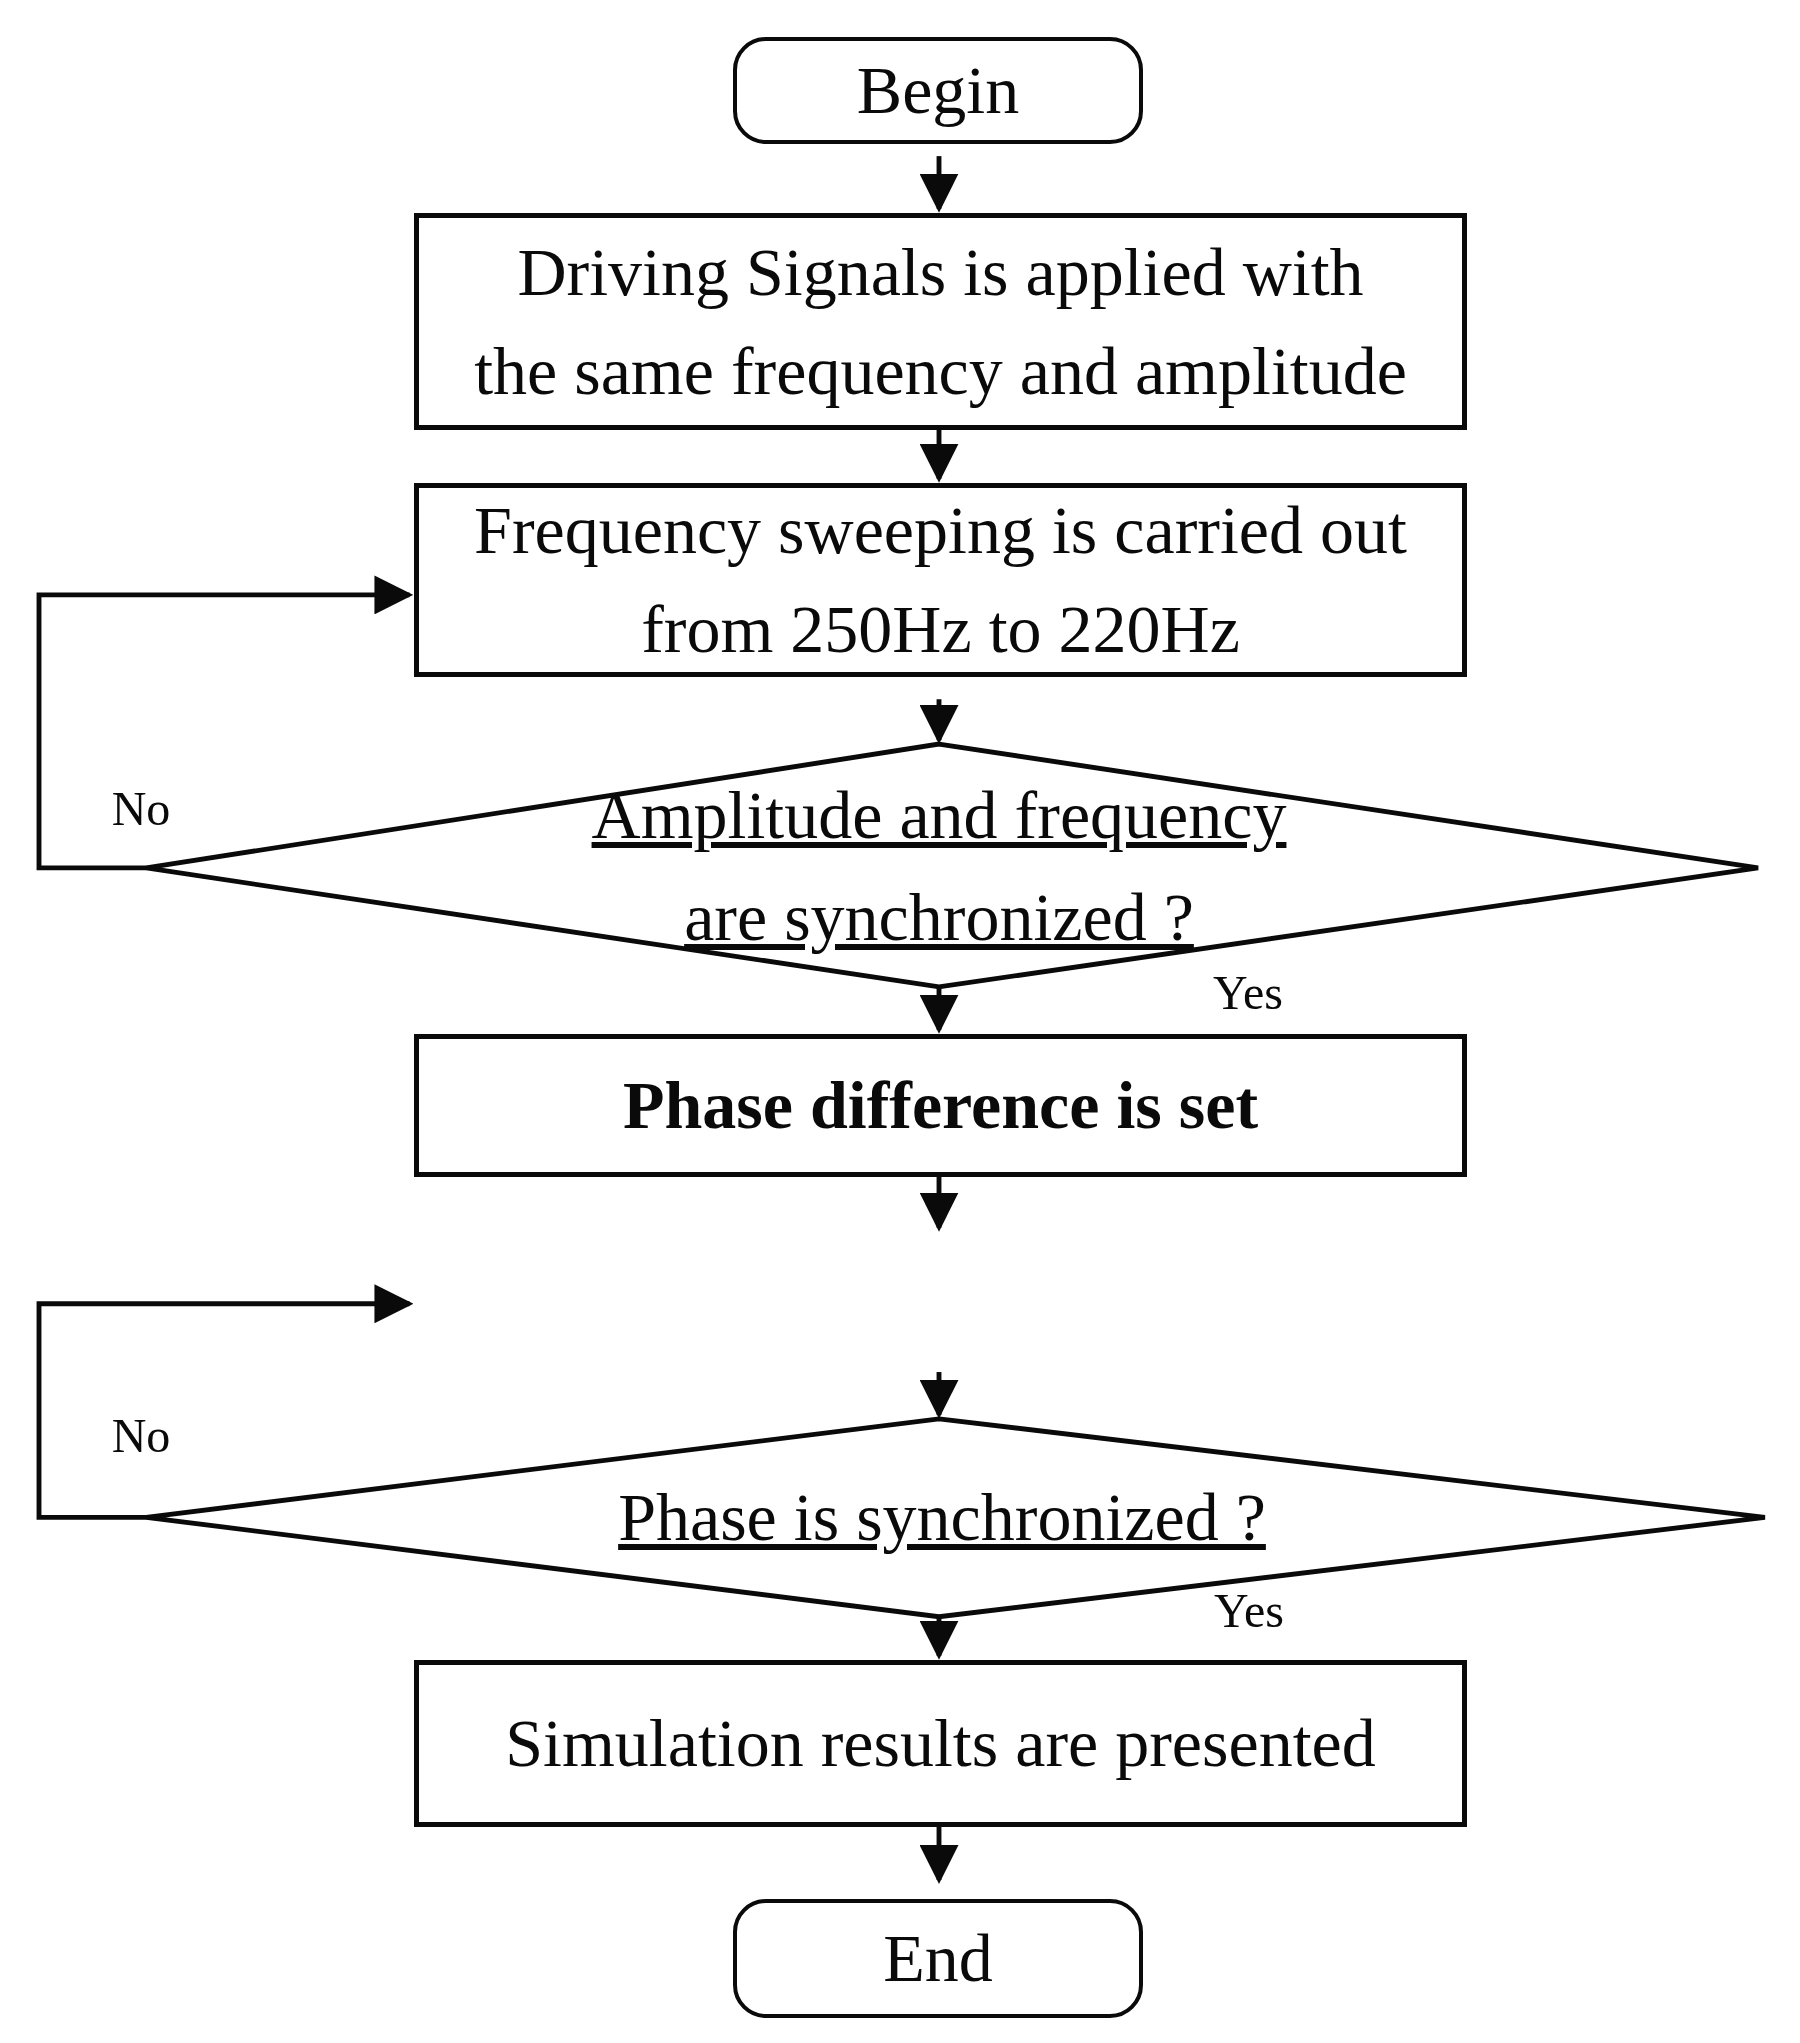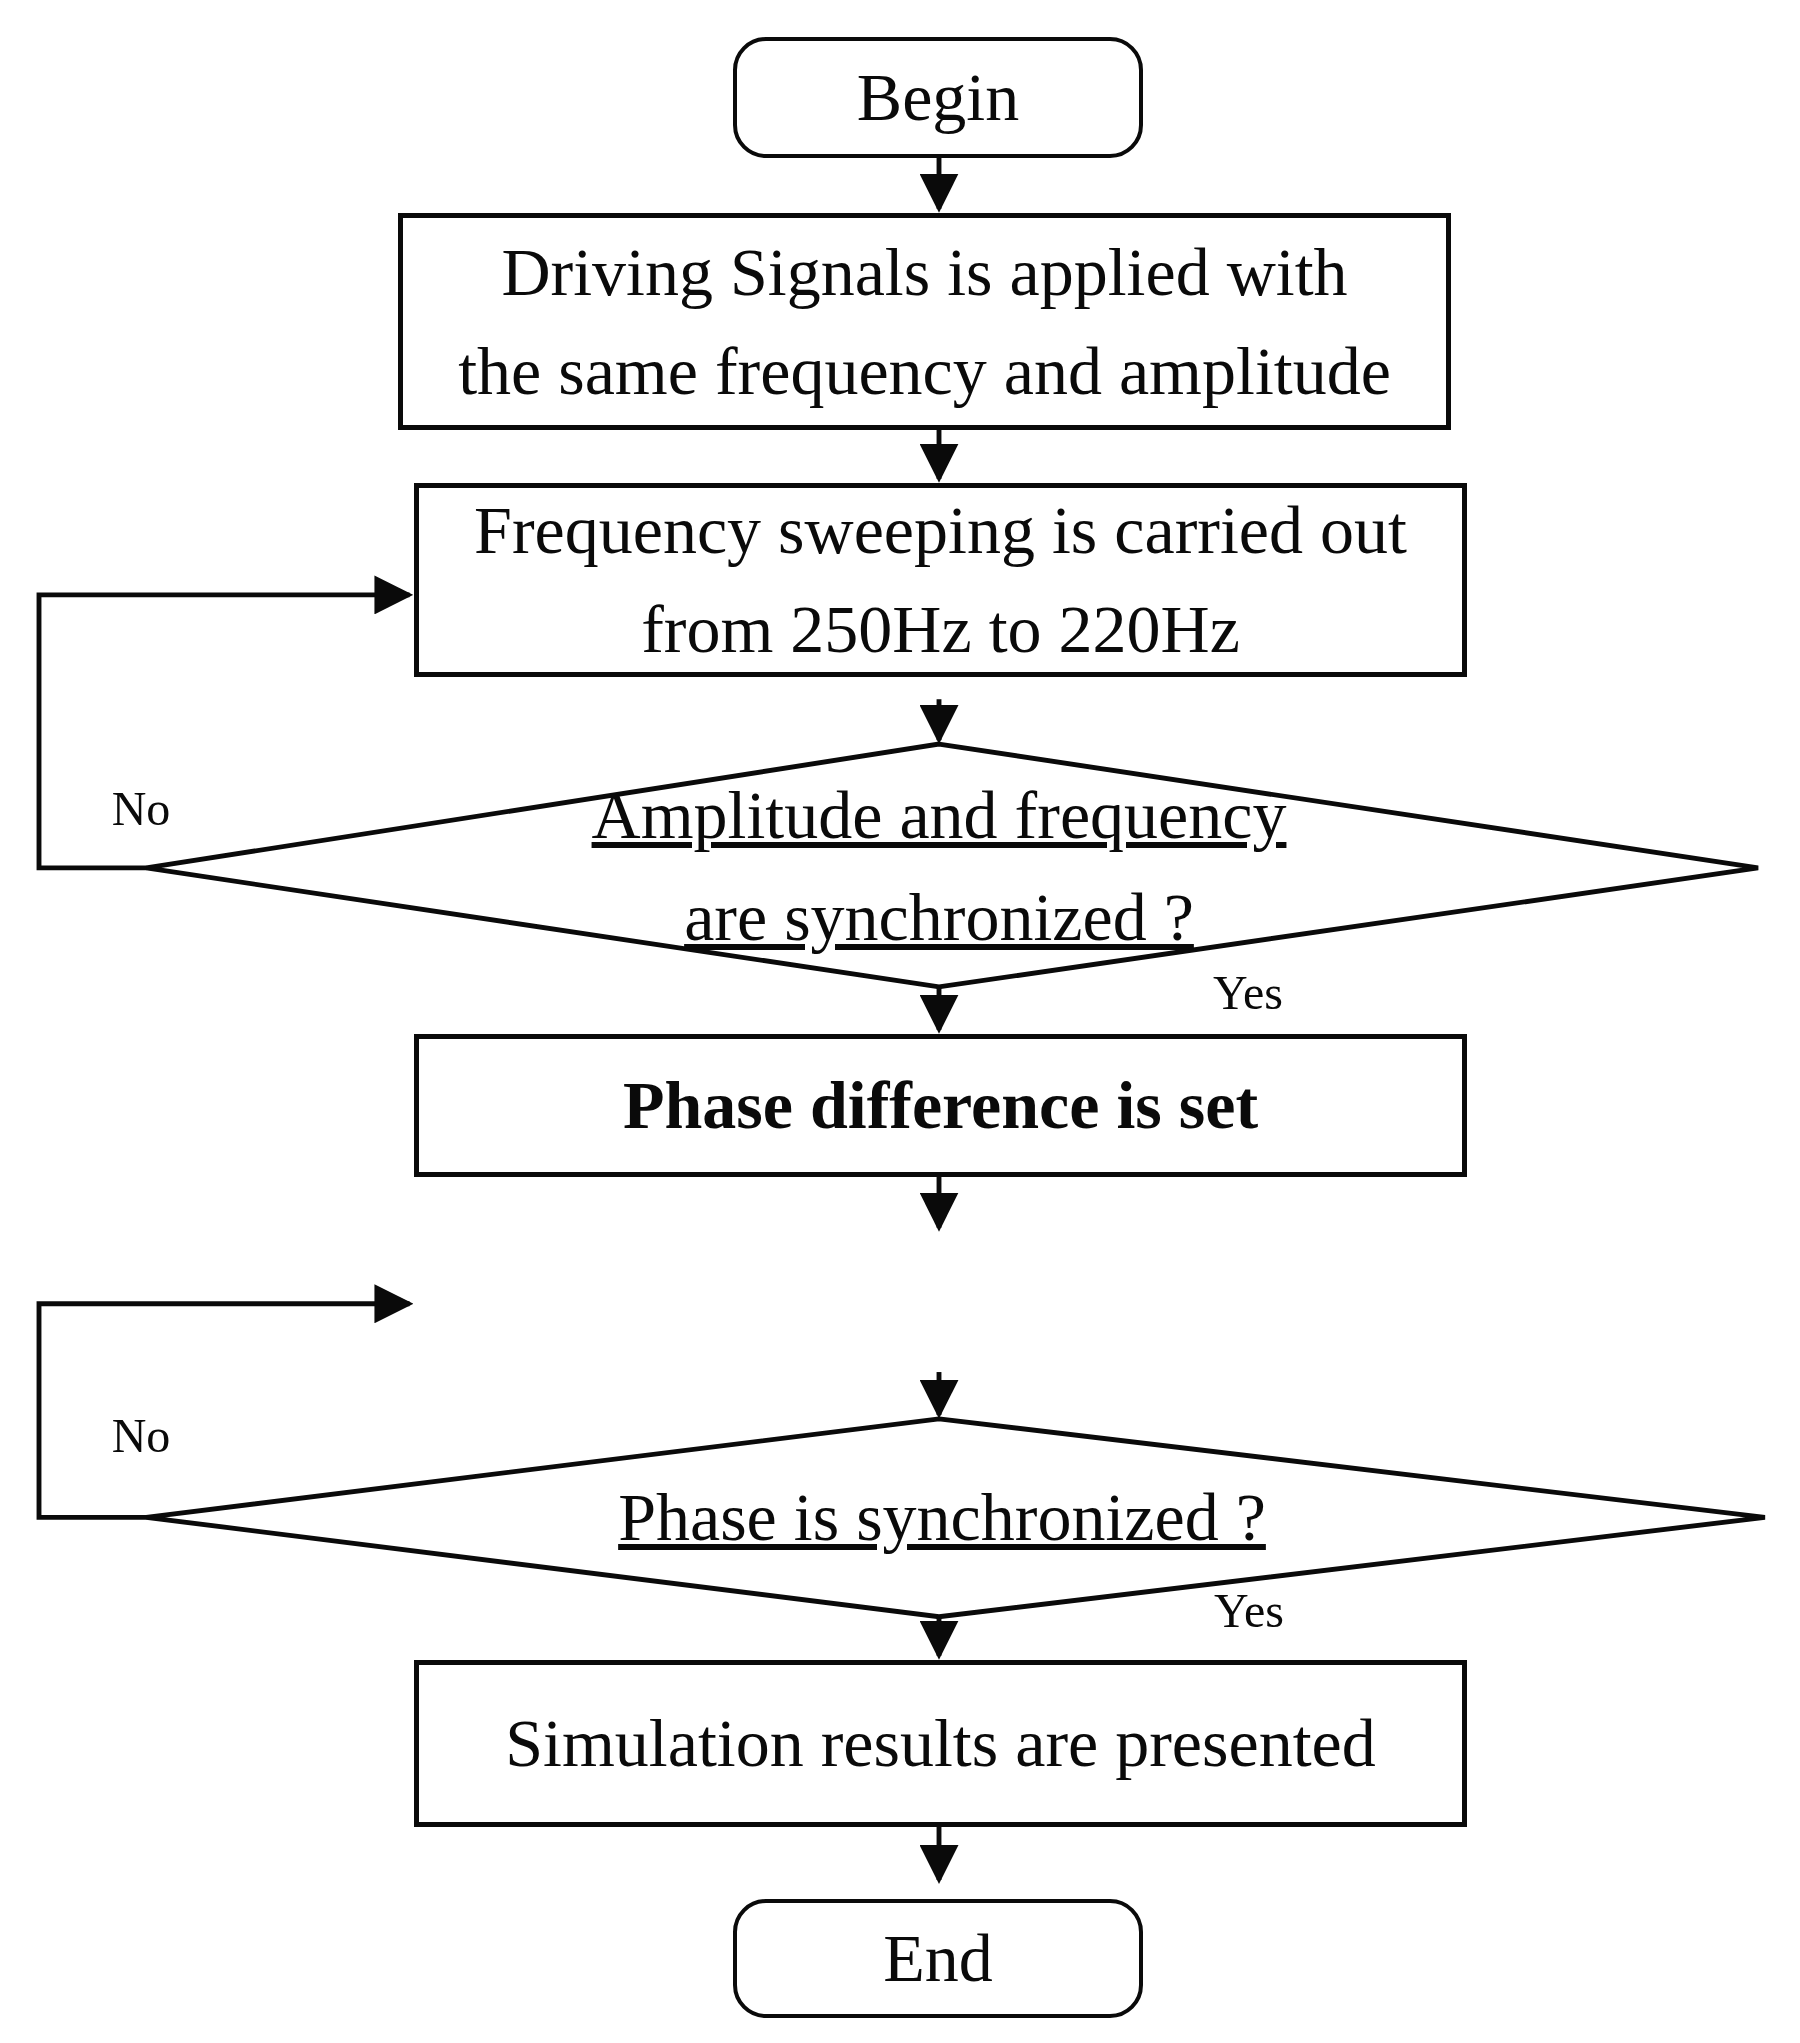--- a/index.html
+++ b/index.html
@@ -53,25 +53,25 @@
     <line x1="963" y1="160" x2="963" y2="214" stroke="#0a0a0a" stroke-width="5" marker-end="url(#ah)"></line>
     <line x1="963" y1="440" x2="963" y2="491" stroke="#0a0a0a" stroke-width="5" marker-end="url(#ah)"></line>
     <line x1="963" y1="717" x2="963" y2="759" stroke="#0a0a0a" stroke-width="5" marker-end="url(#ah)"></line>
     <line x1="963" y1="1012" x2="963" y2="1056" stroke="#0a0a0a" stroke-width="5" marker-end="url(#ah)"></line>
     <line x1="963" y1="1207" x2="963" y2="1259" stroke="#0a0a0a" stroke-width="5" marker-end="url(#ah)"></line>
     <line x1="963" y1="1407" x2="963" y2="1451" stroke="#0a0a0a" stroke-width="5" marker-end="url(#ah)"></line>
     <line x1="963" y1="1658" x2="963" y2="1698" stroke="#0a0a0a" stroke-width="5" marker-end="url(#ah)"></line>
     <line x1="963" y1="1873" x2="963" y2="1928" stroke="#0a0a0a" stroke-width="5" marker-end="url(#ah)"></line>
   </svg>
 
-  <div class="node terminator" style="left:733px;top:37px;width:410px;height:121px;">
+  <div class="node terminator" style="left:733px;top:37px;width:410px;height:107px;">
     <span class="lbl">Begin</span>
   </div>
 
-  <div class="node process" style="left:398px;top:213px;width:1053px;height:217px;">
+  <div class="node process" style="left:414px;top:213px;width:1053px;height:217px;">
     <span class="lbl">Driving Signals is applied with
 the same frequency and amplitude</span>
   </div>
 
   <div class="node process" style="left:414px;top:483px;width:1053px;height:194px;">
     <span class="lbl">Frequency sweeping is carried out
 from 250Hz to 220Hz</span>
   </div>
 
   <div class="dlabel" style="left:939px;top:866px;">Amplitude and frequency

